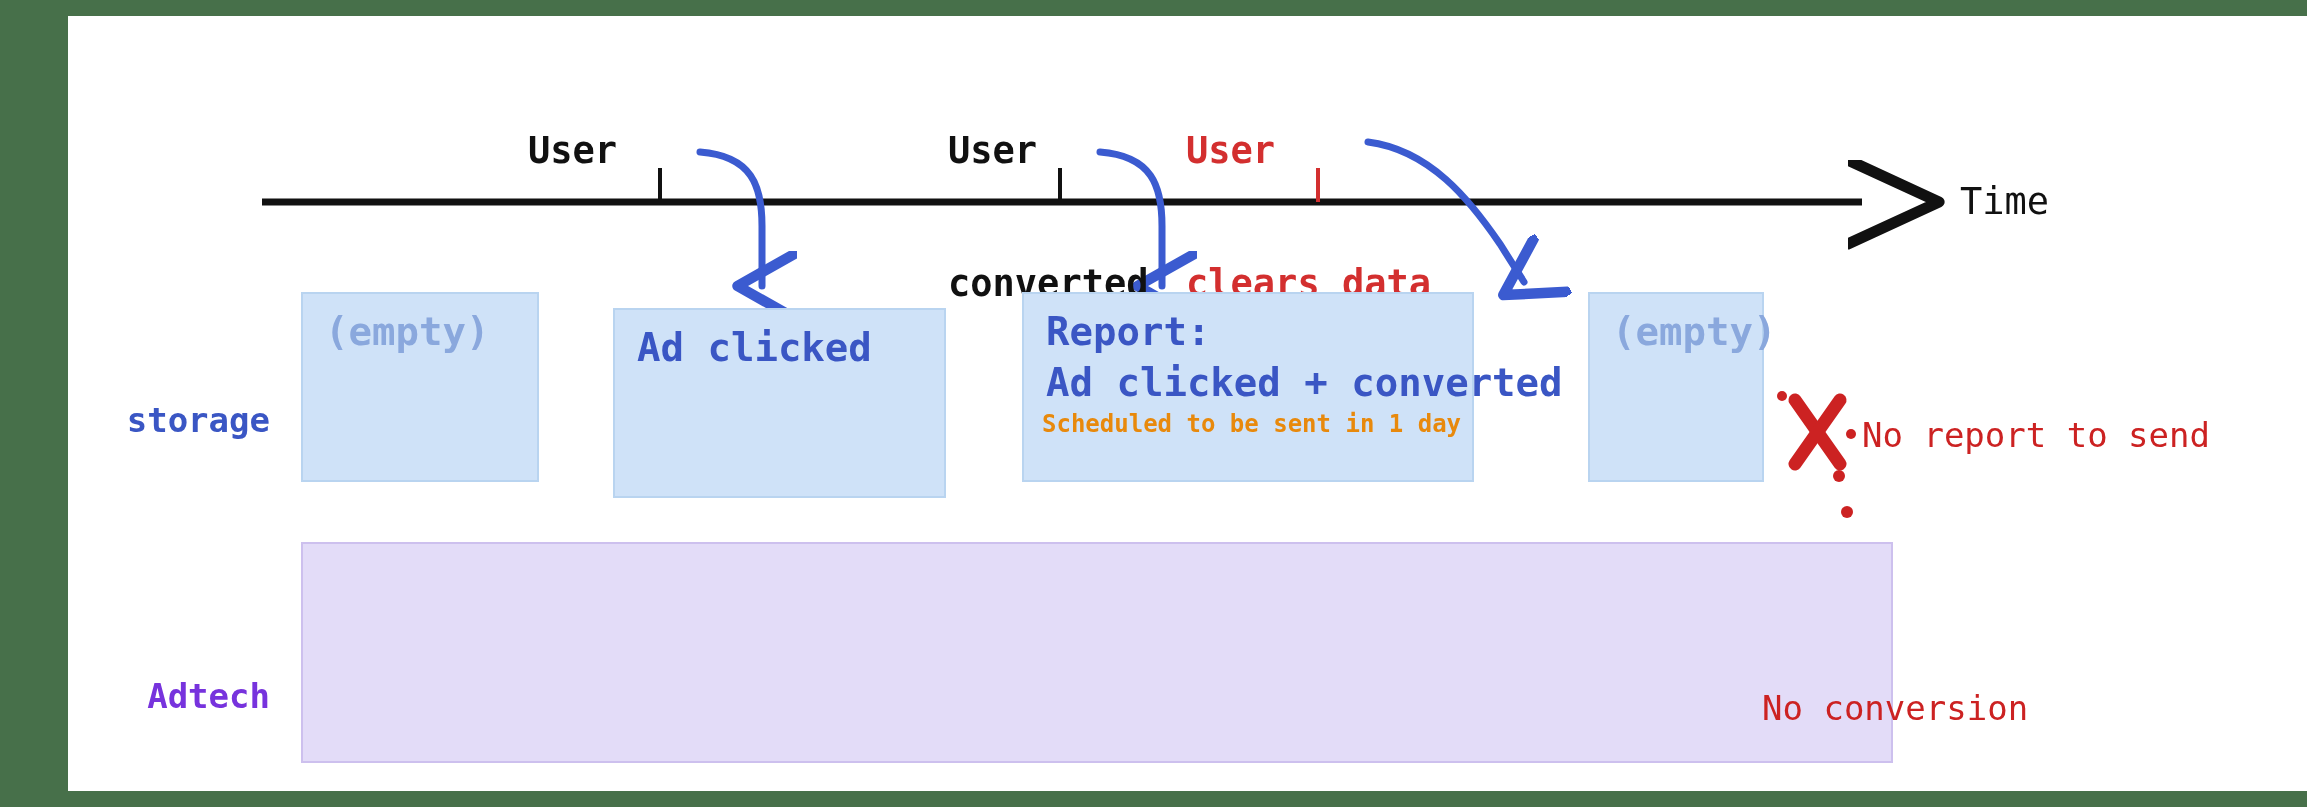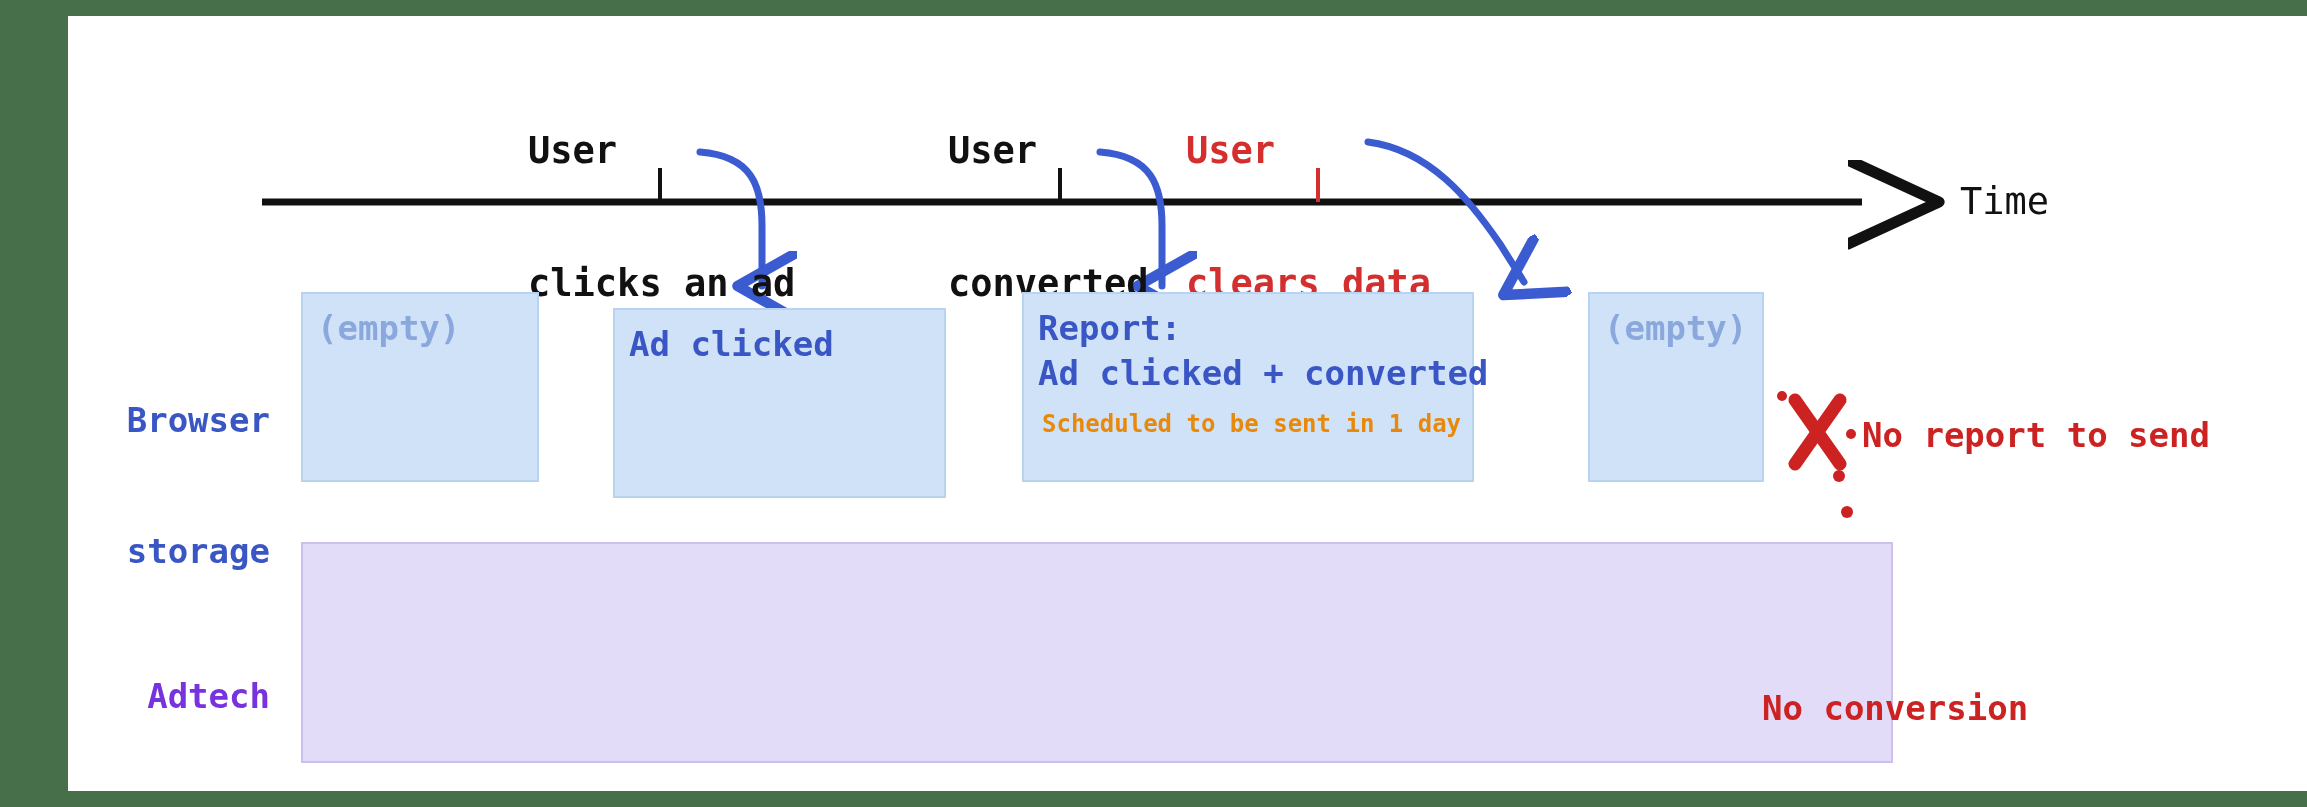--- a/index.html
+++ b/index.html
@@ -35,41 +35,41 @@
   .rowlbl.adtech{color:#7733dd;}
 
   
   .sbox{
     position:absolute;
     background:#cfe2f8;
     border:2px solid #b9d4f0;
     box-sizing:border-box;
   }
   .sbox .txt{
-    position:absolute;left:14px;top:12px;right:8px;
-    font-size:34px;font-weight:700;color:#3a56c4;
+    position:absolute;left:22px;top:12px;right:8px;
+    font-size:39px;font-weight:700;color:#3a56c4;
     line-height:1.32;white-space:pre;
   }
   .sbox .txt.empty{color:#8aa8dd;font-weight:700;}
   .sbox .sub{
     position:absolute;left:18px;
     font-size:24px;font-weight:700;color:#e8890c;
     white-space:pre;
   }
 
   .adtechbox{
     position:absolute;
     background:#e3dcf8;
     border:2px solid #cdc0ee;
     box-sizing:border-box;
   }
 
   .note{
     position:absolute;
-    font-size:34px;font-weight:700;color:#cc2222;
+    font-size:34px;font-weight:400;color:#cc2222;
     line-height:1.28;white-space:pre;
   }
   svg.overlay{position:absolute;left:0;top:0;width:2307px;height:807px;pointer-events:none;}
 </style>
 </head>
 <body>
 
 <div id="canvas">
   <div id="whitepane"></div>
 
@@ -109,37 +109,35 @@
       <circle cx="1851" cy="434" r="5"></circle>
       <circle cx="1839" cy="476" r="6"></circle>
       <circle cx="1847" cy="512" r="6"></circle>
       <circle cx="1855" cy="548" r="6"></circle>
       <circle cx="1857" cy="571" r="6"></circle>
     </g>
   </svg>
 
   <div class="lbl evt" style="left:528px;top:40px;width:264px;">
     <div>User</div>
-    <div>clicks an ad</div>
   </div>
 
   <div class="lbl evt" style="left:948px;top:40px;width:224px;">
     <div>User</div>
     <div>converted</div>
   </div>
 
   <div class="lbl evt red" style="left:1186px;top:40px;width:264px;">
     <div>User</div>
     <div>clears data</div>
   </div>
 
   <div class="lbl timeaxis-label" style="left:1960px;top:180px;">Time</div>
 
   <div class="lbl rowlbl browser" style="left:80px;top:312px;width:190px;">
-    <div>Browser</div>
     <div>storage</div>
   </div>
 
   <div class="lbl rowlbl adtech" style="left:80px;top:588px;width:190px;">
     <div>Adtech</div>
     <div>server</div>
   </div>
 
   <div class="sbox" style="left:301px;top:292px;width:238px;height:190px;">
     <div class="txt empty">(empty)</div>

